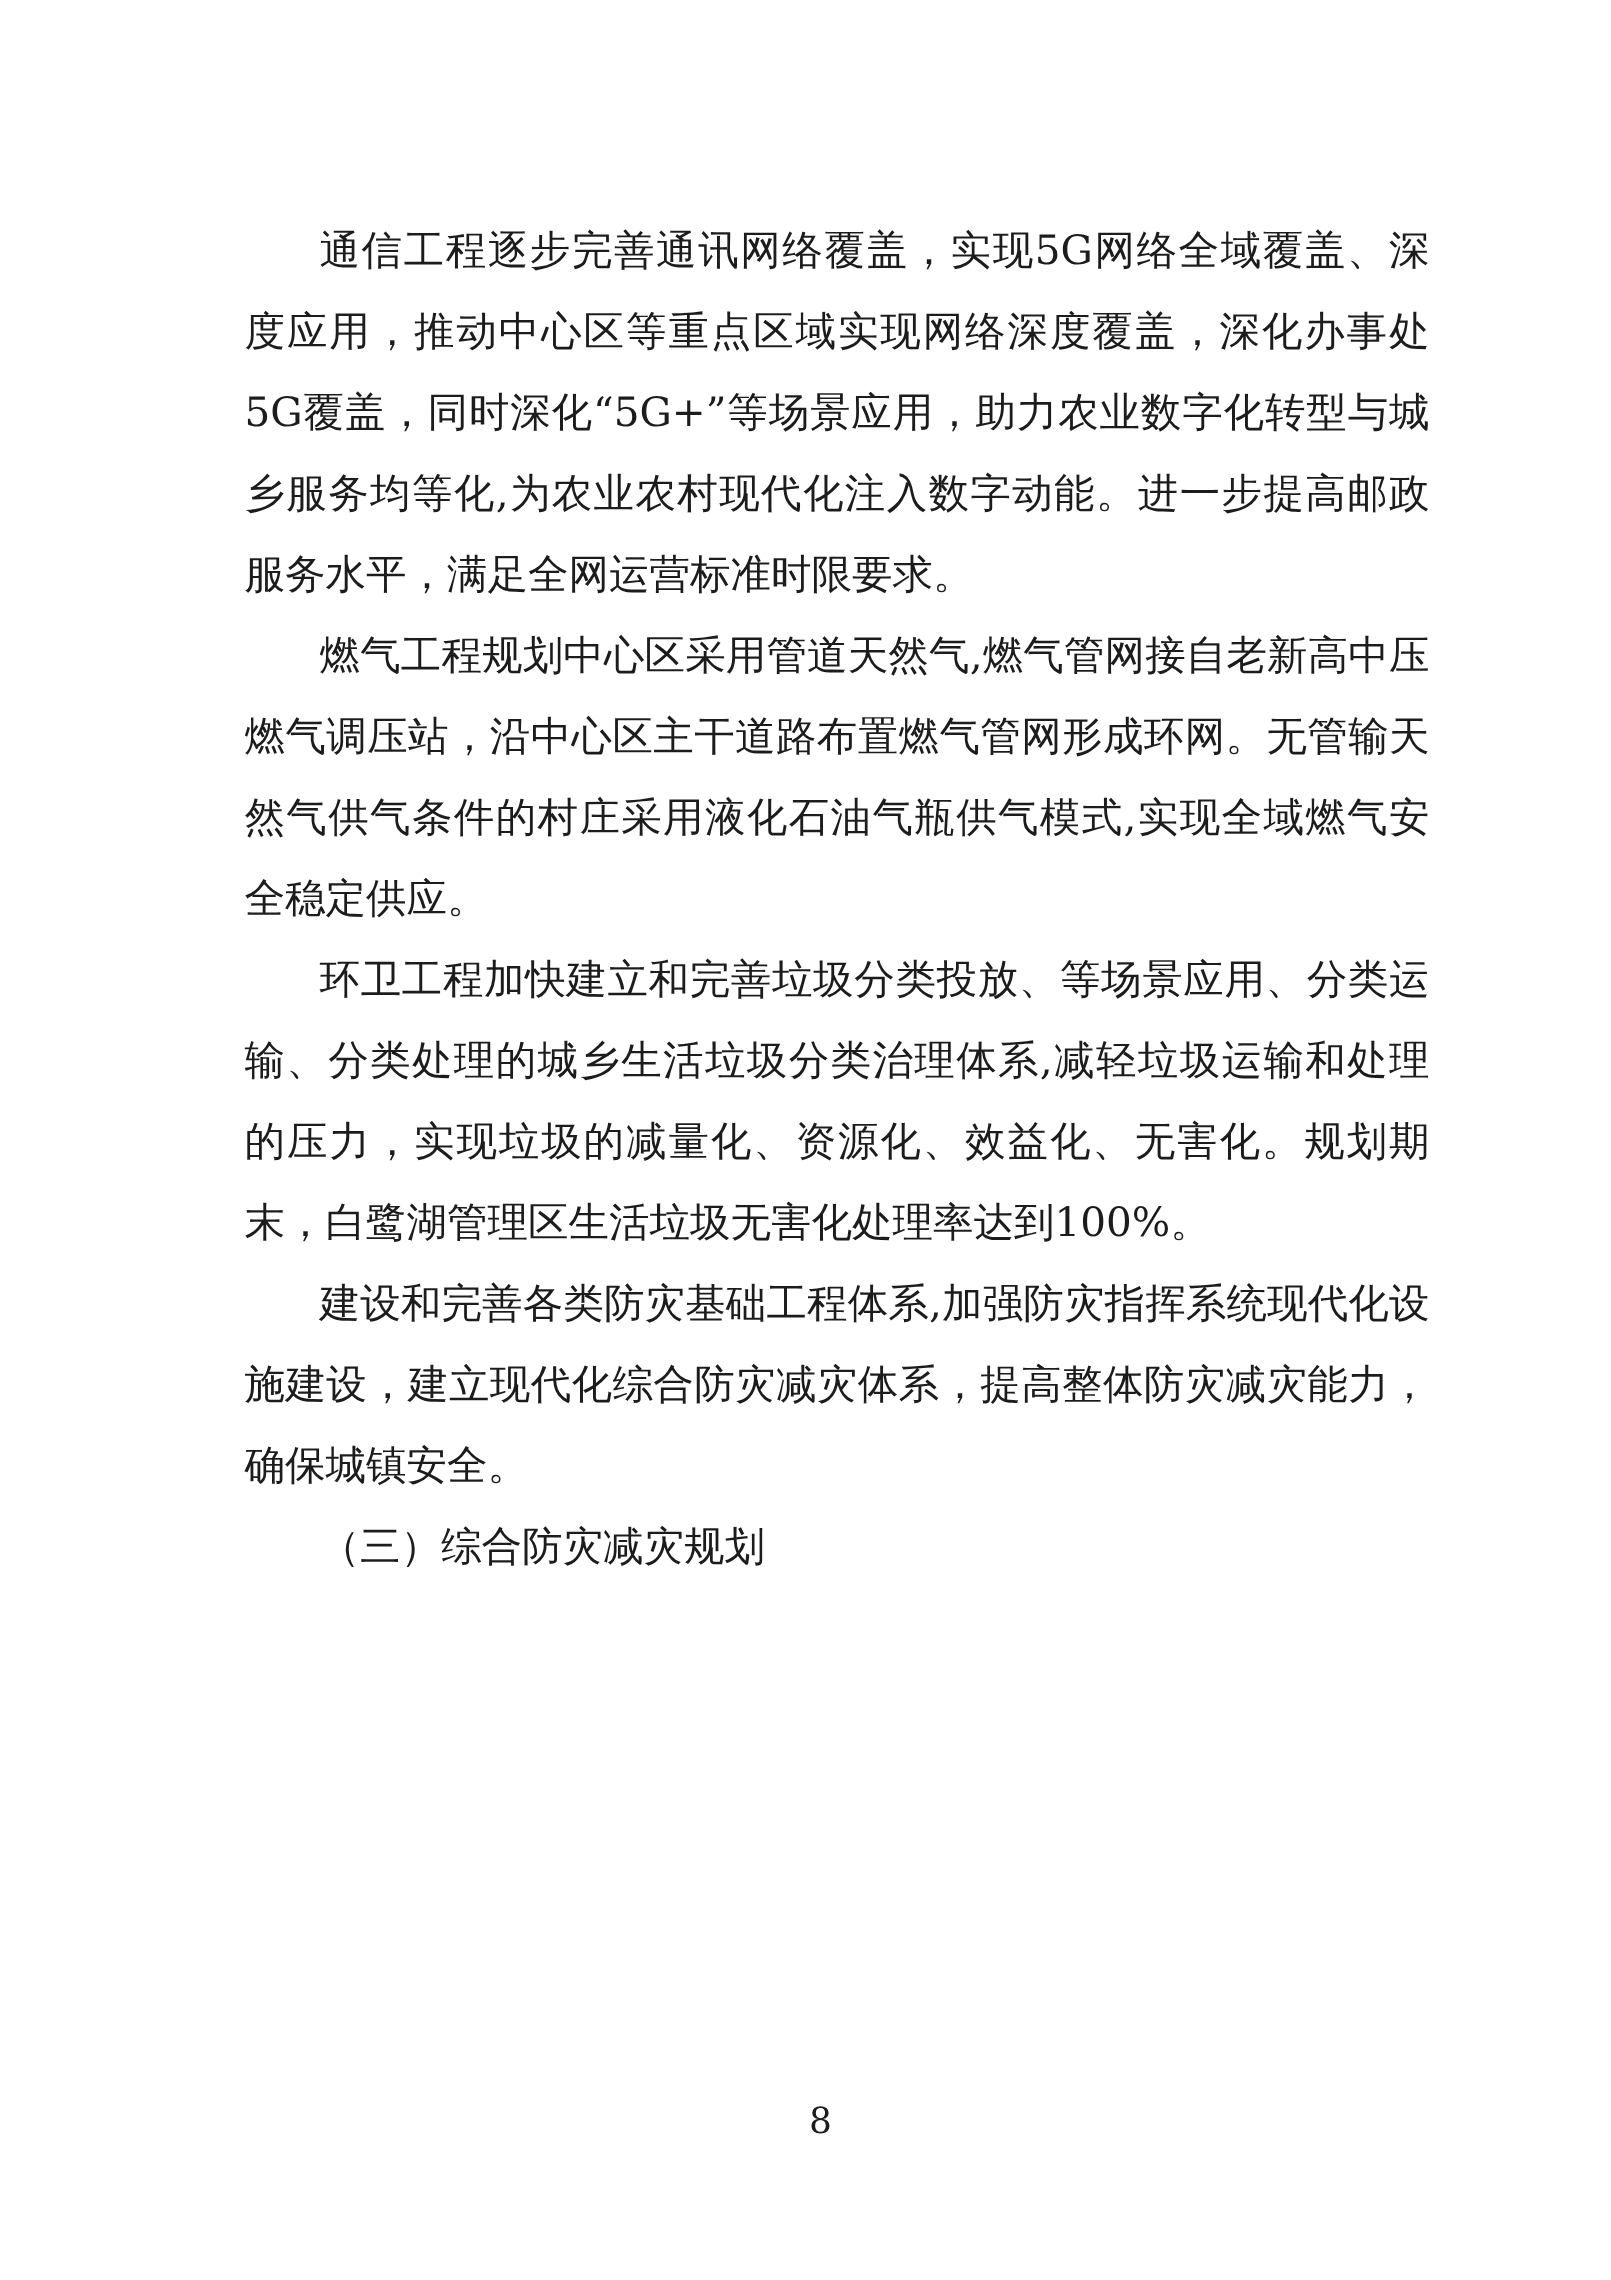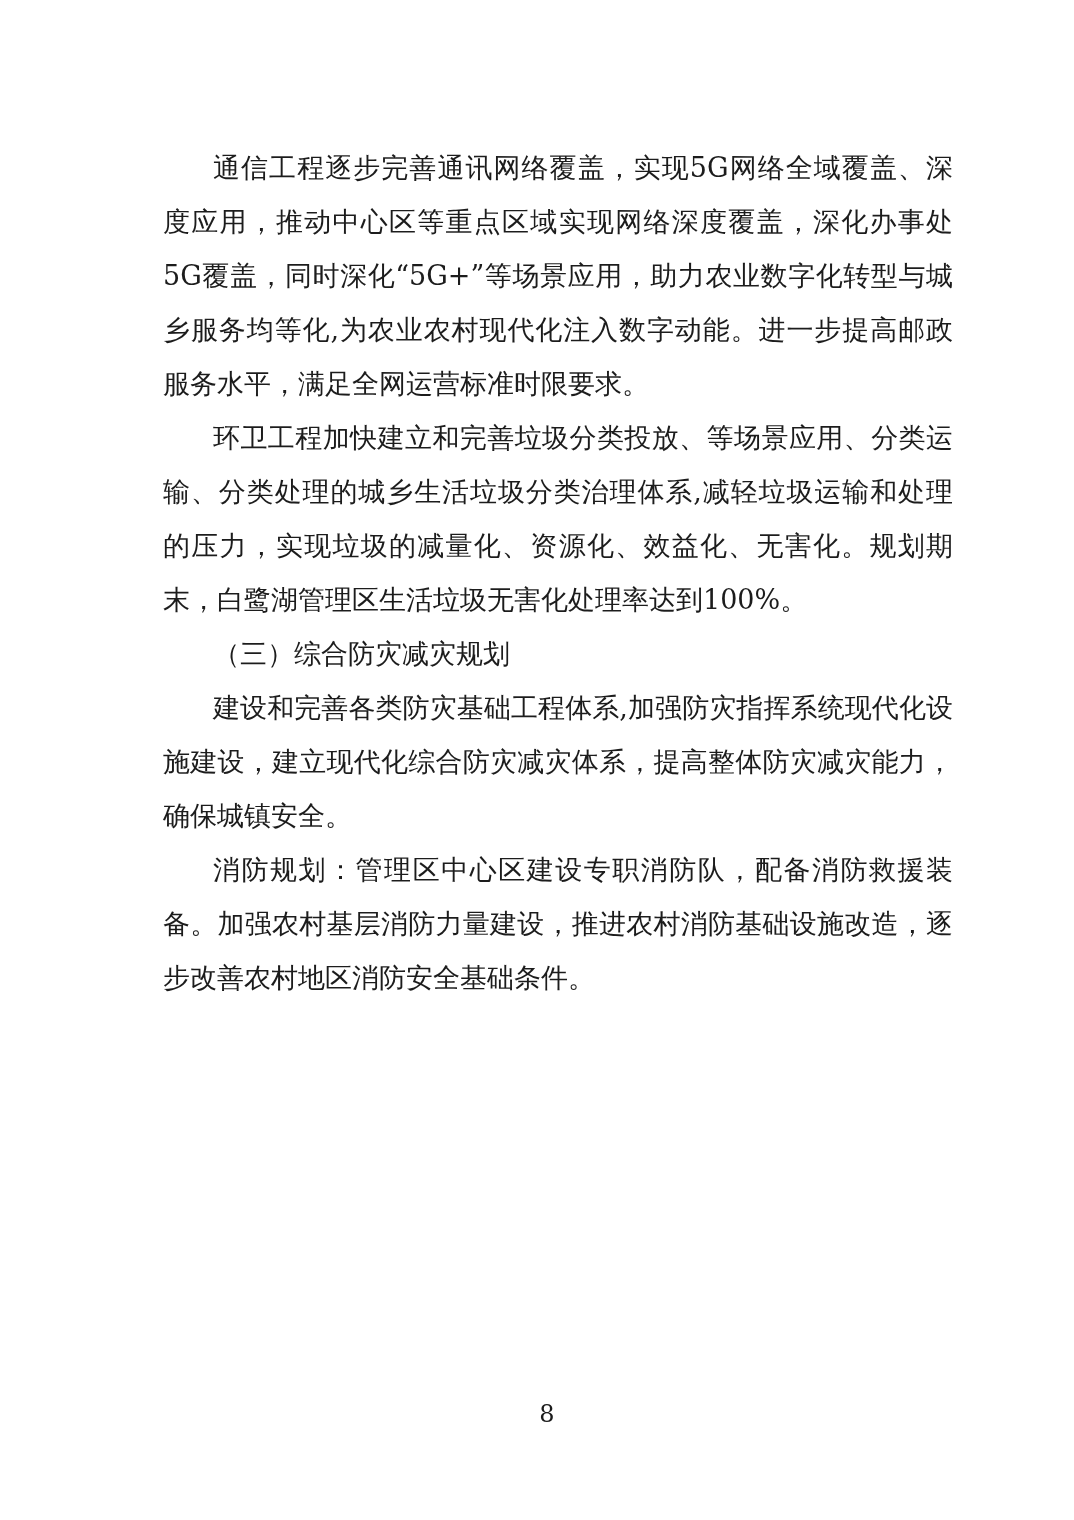--- a/index.html
+++ b/index.html
@@ -44,21 +44,21 @@
     color: #1c1c1c;
   }
 </style>
 </head>
 <body>
 
 <div class="page">
 
   <div class="text-block">
     <p class="para">通信工程逐步完善通讯网络覆盖，实现5G网络全域覆盖、深度应用，推动中心区等重点区域实现网络深度覆盖，深化办事处5G覆盖，同时深化“5G+”等场景应用，助力农业数字化转型与城乡服务均等化,为农业农村现代化注入数字动能。进一步提高邮政服务水平，满足全网运营标准时限要求。</p>
+    <p class="para">燃气工程规划中心区采用管道天然气,燃气管网接自老新高中压燃气调压站，沿中心区主干道路布置燃气管网形成环网。无管输天然气供气条件的村庄采用液化石油气瓶供气模式,实现全域燃气安全稳定供应。</p>
     <p class="para">环卫工程加快建立和完善垃圾分类投放、等场景应用、分类运输、分类处理的城乡生活垃圾分类治理体系,减轻垃圾运输和处理的压力，实现垃圾的减量化、资源化、效益化、无害化。规划期末，白鹭湖管理区生活垃圾无害化处理率达到100%。</p>
+    <p class="para">建设和完善各类防灾基础工程体系,加强防灾指挥系统现代化设施建设，建立现代化综合防灾减灾体系，提高整体防灾减灾能力，确保城镇安全。</p>
     <p class="para">（三）综合防灾减灾规划</p>
-    <p class="para">建设和完善各类防灾基础工程体系,加强防灾指挥系统现代化设施建设，建立现代化综合防灾减灾体系，提高整体防灾减灾能力，确保城镇安全。</p>
-    <p class="para">消防规划：管理区中心区建设专职消防队，配备消防救援装备。加强农村基层消防力量建设，推进农村消防基础设施改造，逐步改善农村地区消防安全基础条件。</p>
   </div>
 
   <div class="footer">8</div>
 
 </div>
 
 </body></html>

